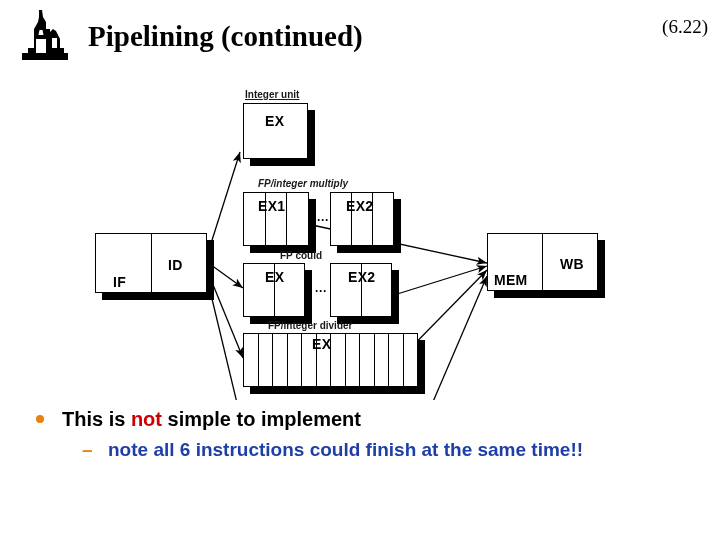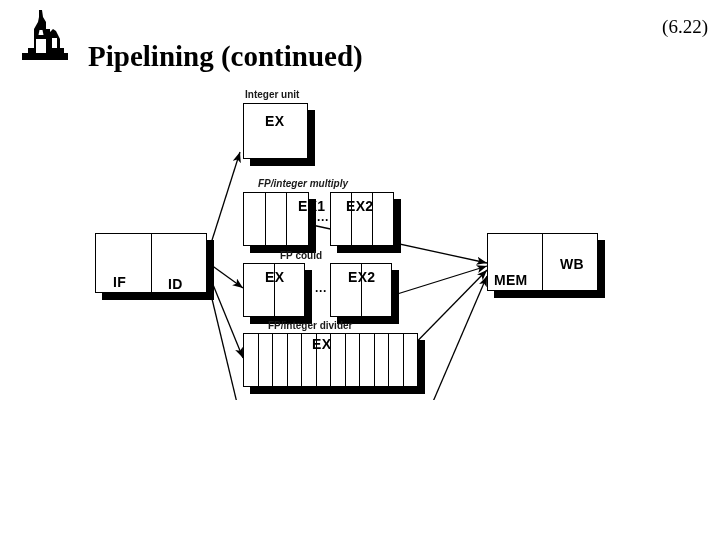--- a/index.html
+++ b/index.html
@@ -27,21 +27,20 @@
   #slide-title {
     position: absolute;
     left: 88px;
     top: 20px;
     font-family: "Liberation Serif", serif;
     font-size: 29px;
     font-weight: bold;
     color: #000000;
     letter-spacing: 0px;
     white-space: nowrap;
-    margin-top: 20px;
   }
   #page-ref {
     position: absolute;
     right: 12px;
     top: 16px;
     font-family: "Liberation Serif", serif;
     font-size: 19px;
     color: #000000;
   }
 
@@ -190,35 +189,35 @@
         <path d="M394,285 L487,190"></path>
         <path d="M420,352 L487,196"></path>
       </g>
     </svg>
 
     <div class="box" style="left:95px; top:153px; width:112px; height:60px;">
       <div class="cell"></div>
       <div class="cell"></div>
     </div>
     <div class="stage-text" style="left:113px; top:194px;">IF</div>
-    <div class="stage-text" style="left:168px; top:177px;margin-top:19px;">ID</div>
-
-    <div class="unit-label" style="left:245px; top:9px;">Integer unit</div>
+    <div class="stage-text" style="left:168px; top:177px;">ID</div>
+
+    <div class="unit-label" style="left:245px; top:9px;text-decoration:underline;">Integer unit</div>
     <div class="box" style="left:243px; top:23px; width:65px; height:56px;">
       <div class="cell"></div>
     </div>
     <div class="stage-text" style="left:265px; top:33px;">EX</div>
 
     <div class="unit-label" style="left:258px; top:98px;font-style:italic;">FP/integer multiply</div>
     <div class="box" style="left:243px; top:112px; width:66px; height:54px;">
       <div class="cell"></div>
       <div class="cell"></div>
       <div class="cell"></div>
     </div>
-    <div class="stage-text" style="left:258px; top:118px;margin-left:40px;">EX1</div>
+    <div class="stage-text" style="left:258px; top:118px;">EX1</div>
     <div class="dots" style="left:317px; top:134px;">···</div>
     <div class="box" style="left:330px; top:112px; width:64px; height:54px;">
       <div class="cell"></div>
       <div class="cell"></div>
       <div class="cell"></div>
     </div>
     <div class="stage-text" style="left:346px; top:118px;">EX2</div>
 
     <div class="unit-label" style="left:280px; top:170px;">FP could</div>
     <div class="box" style="left:243px; top:183px; width:62px; height:54px;">
@@ -252,14 +251,22 @@
 
     <div class="box" style="left:487px; top:153px; width:111px; height:58px;">
       <div class="cell"></div>
       <div class="cell"></div>
     </div>
     <div class="stage-text" style="left:494px; top:192px;">MEM</div>
     <div class="stage-text" style="left:560px; top:176px;">WB</div>
 
   </div>
 
+  <div id="bullets">
+    <div class="bullet-l1">
+      <span class="bullet-dot"></span><span>This is </span><span class="red-word">not</span><span> simple to implement</span>
+    </div>
+    <div class="bullet-l2">
+      <span class="bullet-dash">–</span><span>note all 6 instructions could finish at the same time!!</span>
+    </div>
+  </div>
 
 </div>
 
 </body></html>

